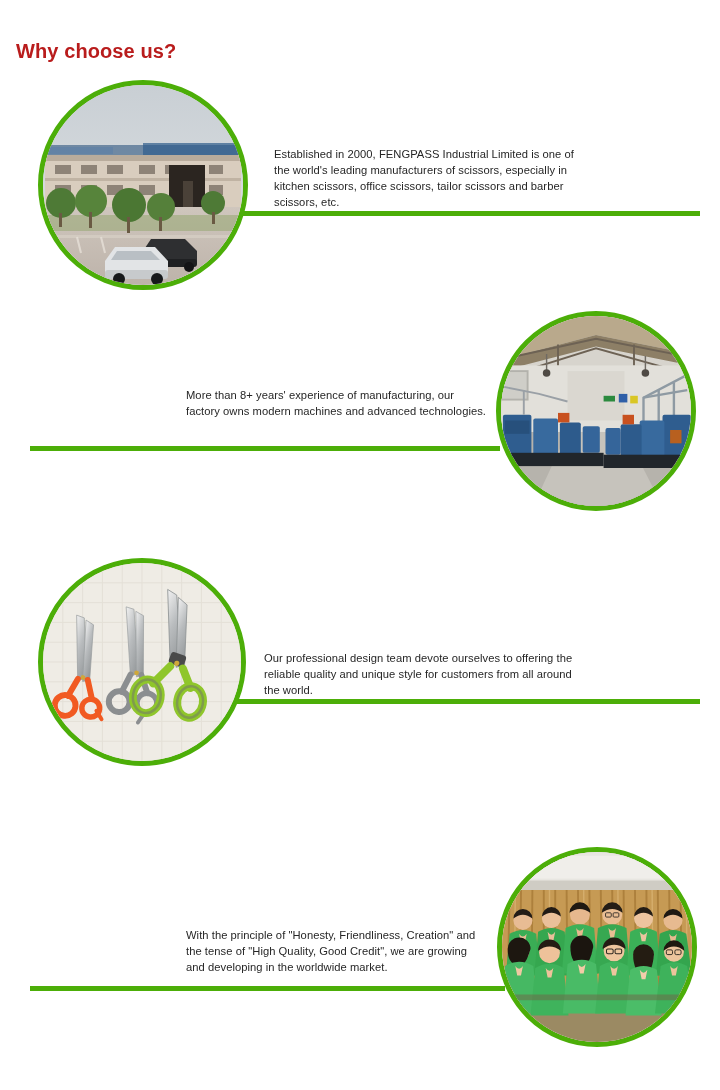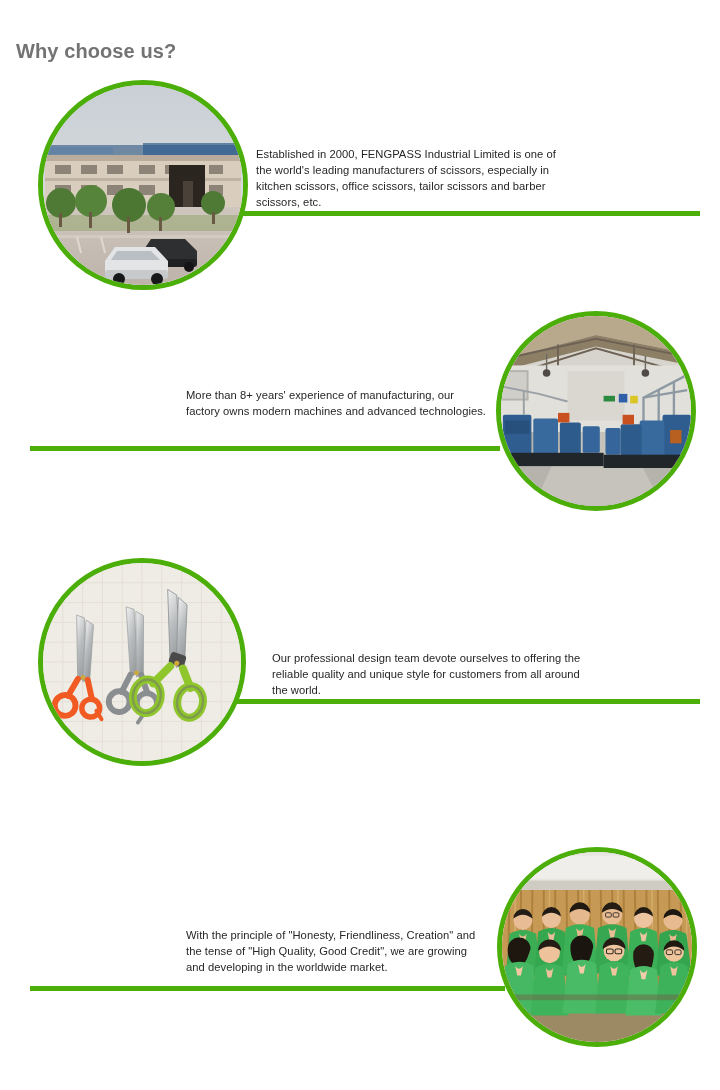--- a/index.html
+++ b/index.html
@@ -20,21 +20,21 @@
     background: #ffffff;
   }
 
   
   .page-title {
     position: absolute;
     left: 16px;
     top: 27px;
     font-size: 20px;
     font-weight: bold;
-    color: #737373;
+    color: #b91c1c;
     letter-spacing: 0.1px;
     white-space: nowrap;
   }
 
   
   .rule {
     position: absolute;
     height: 5px;
     background: #4cae08;
   }
@@ -61,23 +61,23 @@
   .photo svg { display: block; width: 100%; height: 100%; }
 
   
   .blurb {
     position: absolute;
     font-size: 11.2px;
     line-height: 16px;
     color: #262626;
     letter-spacing: 0.05px;
   }
-  .blurb-1 { left: 256px; top: 135px; width: 312px; }
+  .blurb-1 { left: 274px; top: 135px; width: 312px; }
   .blurb-2 { left: 186px; top: 376px; width: 300px; }
-  .blurb-3 { left: 272px; top: 639px; width: 312px; }
+  .blurb-3 { left: 264px; top: 639px; width: 312px; }
   .blurb-4 { left: 186px; top: 916px; width: 290px; }
 </style>
 </head>
 <body>
 
 <div class="page">
 
   <h1 class="page-title">Why choose us?</h1>
 
   <div class="rule rule-1"></div>

